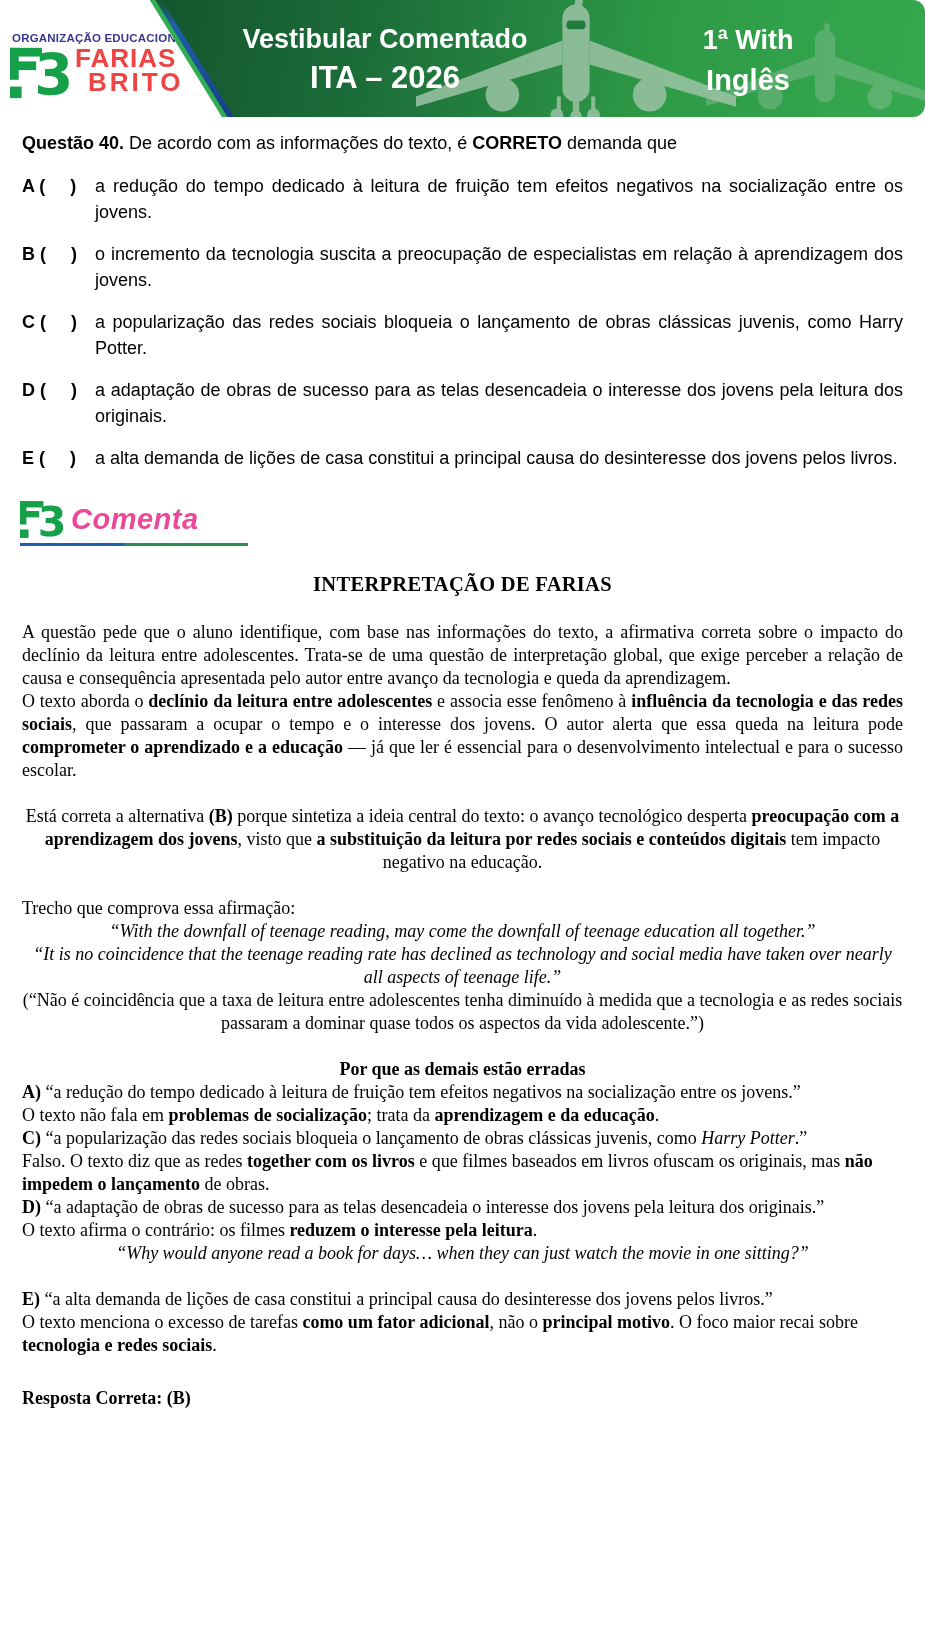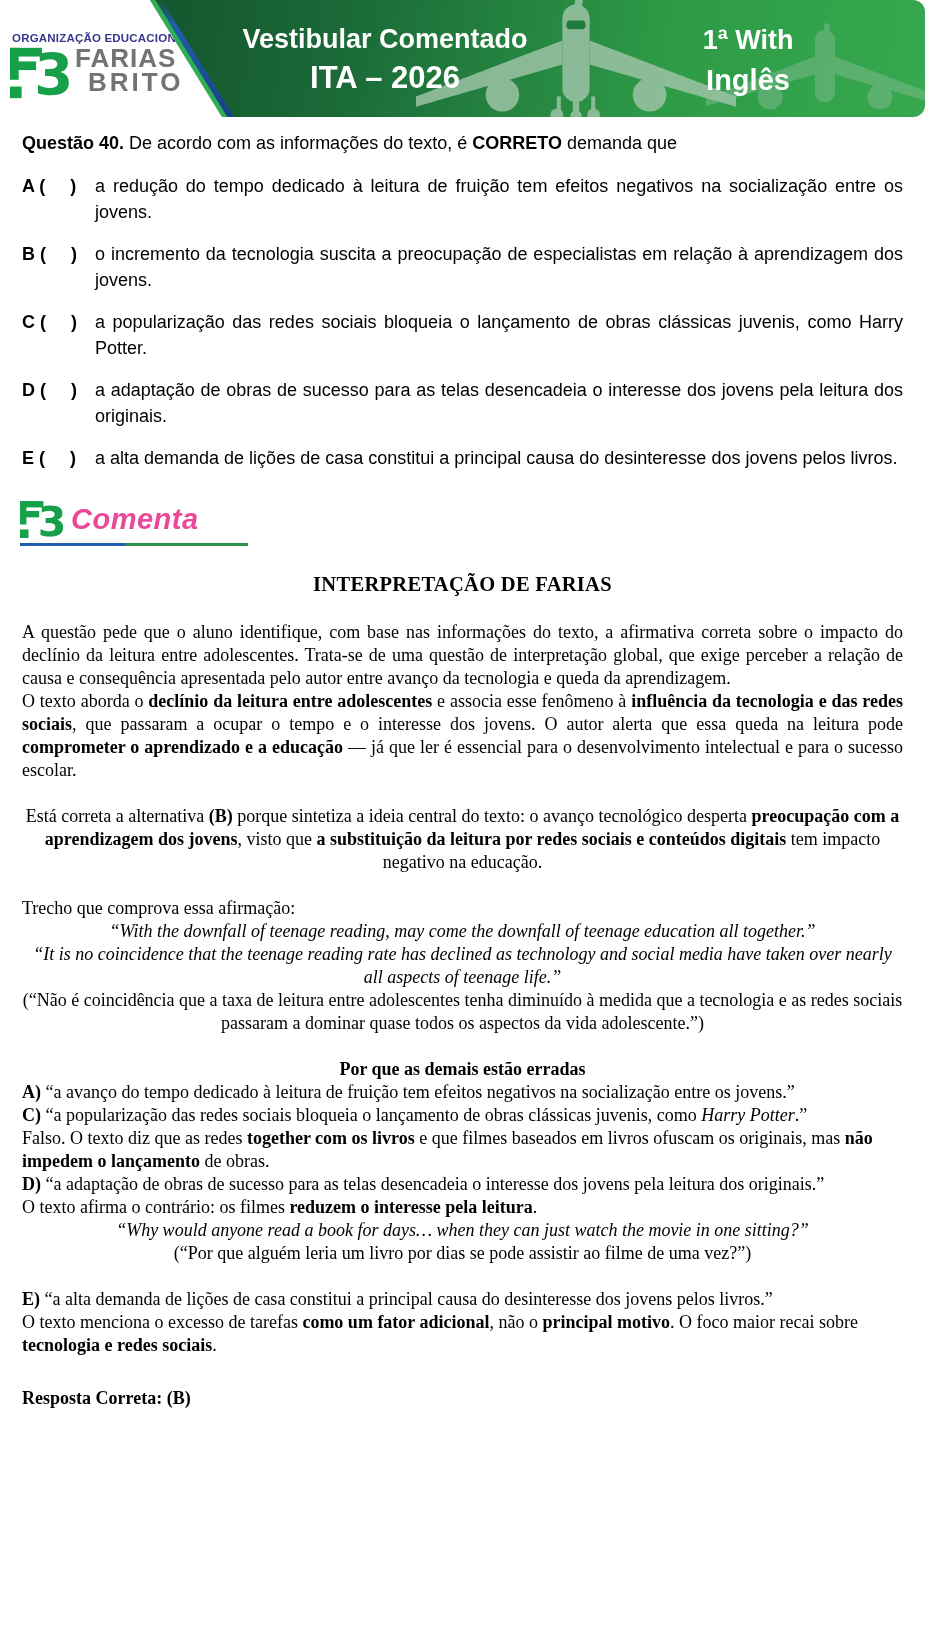--- a/index.html
+++ b/index.html
@@ -30,21 +30,21 @@
   .brand-panel {
     position:absolute; inset:0; z-index:3; background:#ffffff;
     clip-path:polygon(0 0,16.2% 0,24.0% 100%,0 100%);
     padding:32px 0 0 10px;
   }
   .org-label {
     font-size:11.5px; font-weight:bold; color:#38368e;
     letter-spacing:.2px; white-space:nowrap; margin-left:2px;
   }
   .logo-row { display:flex; align-items:flex-start; margin-top:3px; }
-  .wordmark { margin-left:5px; color:#737373; font-weight:bold; line-height:.92; }
+  .wordmark { margin-left:5px; color:#ef4444; font-weight:bold; line-height:.92; }
   .wordmark .wm1 { display:block; font-size:26px; letter-spacing:1px; }
   .wordmark .wm2 { display:block; font-size:26px; letter-spacing:3px; margin-left:13px; }
   .title-block {
     position:absolute; left:240px; top:0; width:290px; height:100%;
     z-index:2; color:#fff; text-align:center;
   }
   .title-line1 { font-size:27px; font-weight:bold; margin-top:24px; white-space:nowrap; }
   .title-line2 { font-size:31px; font-weight:bold; margin-top:5px; white-space:nowrap; }
   .phase-block { position:absolute; left:688px; top:0; width:120px; height:100%; z-index:2; color:#fff; text-align:center; }
   .phase-line1 { font-size:27px; font-weight:bold; margin-top:25px; white-space:nowrap; }
@@ -193,25 +193,25 @@
     <div class="analysis-heading">INTERPRETAÇÃO DE FARIAS</div>
 
     <div class="blk justify"><span>A questão pede que o aluno identifique, com base nas informações do texto, a afirmativa correta sobre o impacto do declínio da leitura entre adolescentes. Trata-se de uma questão de interpretação global, que exige perceber a relação de causa e consequência apresentada pelo autor entre avanço da tecnologia e queda da aprendizagem.</span></div>
     <div class="blk justify"><span>O texto aborda o </span><span style="font-weight: bold;">declínio da leitura entre adolescentes</span><span> e associa esse fenômeno à </span><span style="font-weight: bold;">influência da tecnologia e das redes sociais</span><span>, que passaram a ocupar o tempo e o interesse dos jovens. O autor alerta que essa queda na leitura pode </span><span style="font-weight: bold;">comprometer o aprendizado e a educação</span><span> — já que ler é essencial para o desenvolvimento intelectual e para o sucesso escolar.</span></div>
     <div class="blk center gap"><span>Está correta a alternativa </span><span style="font-weight: bold;">(B)</span><span> porque sintetiza a ideia central do texto: o avanço tecnológico desperta </span><span style="font-weight: bold;">preocupação com a aprendizagem dos jovens</span><span>, visto que </span><span style="font-weight: bold;">a substituição da leitura por redes sociais e conteúdos digitais</span><span> tem impacto negativo na educação.</span></div>
     <div class="blk gap"><span>Trecho que comprova essa afirmação:</span></div>
     <div class="blk center"><span style="font-style: italic;">“With the downfall of teenage reading, may come the downfall of teenage education all together.”</span></div>
     <div class="blk center"><span style="font-style: italic;">“It is no coincidence that the teenage reading rate has declined as technology and social media have taken over nearly all aspects of teenage life.”</span></div>
     <div class="blk center"><span>(“Não é coincidência que a taxa de leitura entre adolescentes tenha diminuído à medida que a tecnologia e as redes sociais passaram a dominar quase todos os aspectos da vida adolescente.”)</span></div>
     <div class="blk center gap"><span style="font-weight: bold;">Por que as demais estão erradas</span></div>
-    <div class="blk"><span style="font-weight: bold;">A)</span><span> “a avanço do tempo dedicado à leitura de fruição tem efeitos negativos na socialização entre os jovens.”</span></div>
+    <div class="blk"><span style="font-weight: bold;">A)</span><span> “a redução do tempo dedicado à leitura de fruição tem efeitos negativos na socialização entre os jovens.”</span></div>
+    <div class="blk"><span>O texto não fala em </span><span style="font-weight: bold;">problemas de socialização</span><span>; trata da </span><span style="font-weight: bold;">aprendizagem e da educação</span><span>.</span></div>
     <div class="blk"><span style="font-weight: bold;">C)</span><span> “a popularização das redes sociais bloqueia o lançamento de obras clássicas juvenis, como </span><span style="font-style: italic;">Harry Potter</span><span>.”</span></div>
     <div class="blk"><span>Falso. O texto diz que as redes </span><span style="font-weight: bold;">together com os livros</span><span> e que filmes baseados em livros ofuscam os originais, mas </span><span style="font-weight: bold;">não impedem o lançamento</span><span> de obras.</span></div>
     <div class="blk"><span style="font-weight: bold;">D)</span><span> “a adaptação de obras de sucesso para as telas desencadeia o interesse dos jovens pela leitura dos originais.”</span></div>
     <div class="blk"><span>O texto afirma o contrário: os filmes </span><span style="font-weight: bold;">reduzem o interesse pela leitura</span><span>.</span></div>
     <div class="blk center"><span style="font-style: italic;">“Why would anyone read a book for days… when they can just watch the movie in one sitting?”</span></div>
-    <div class="blk center"><span>(“Por que alguém leria um livro por dias se pode assistir ao filme de uma vez?”)</span></div>
     <div class="blk gap"><span style="font-weight: bold;">E)</span><span> “a alta demanda de lições de casa constitui a principal causa do desinteresse dos jovens pelos livros.”</span></div>
     <div class="blk"><span>O texto menciona o excesso de tarefas </span><span style="font-weight: bold;">como um fator adicional</span><span>, não o </span><span style="font-weight: bold;">principal motivo</span><span>. O foco maior recai sobre </span><span style="font-weight: bold;">tecnologia e redes sociais</span><span>.</span></div>
     <div class="blk gap-lg"><span style="font-weight: bold;">Resposta Correta: (B)</span></div>
   </div>
 
 </div>
 
 </body></html>

